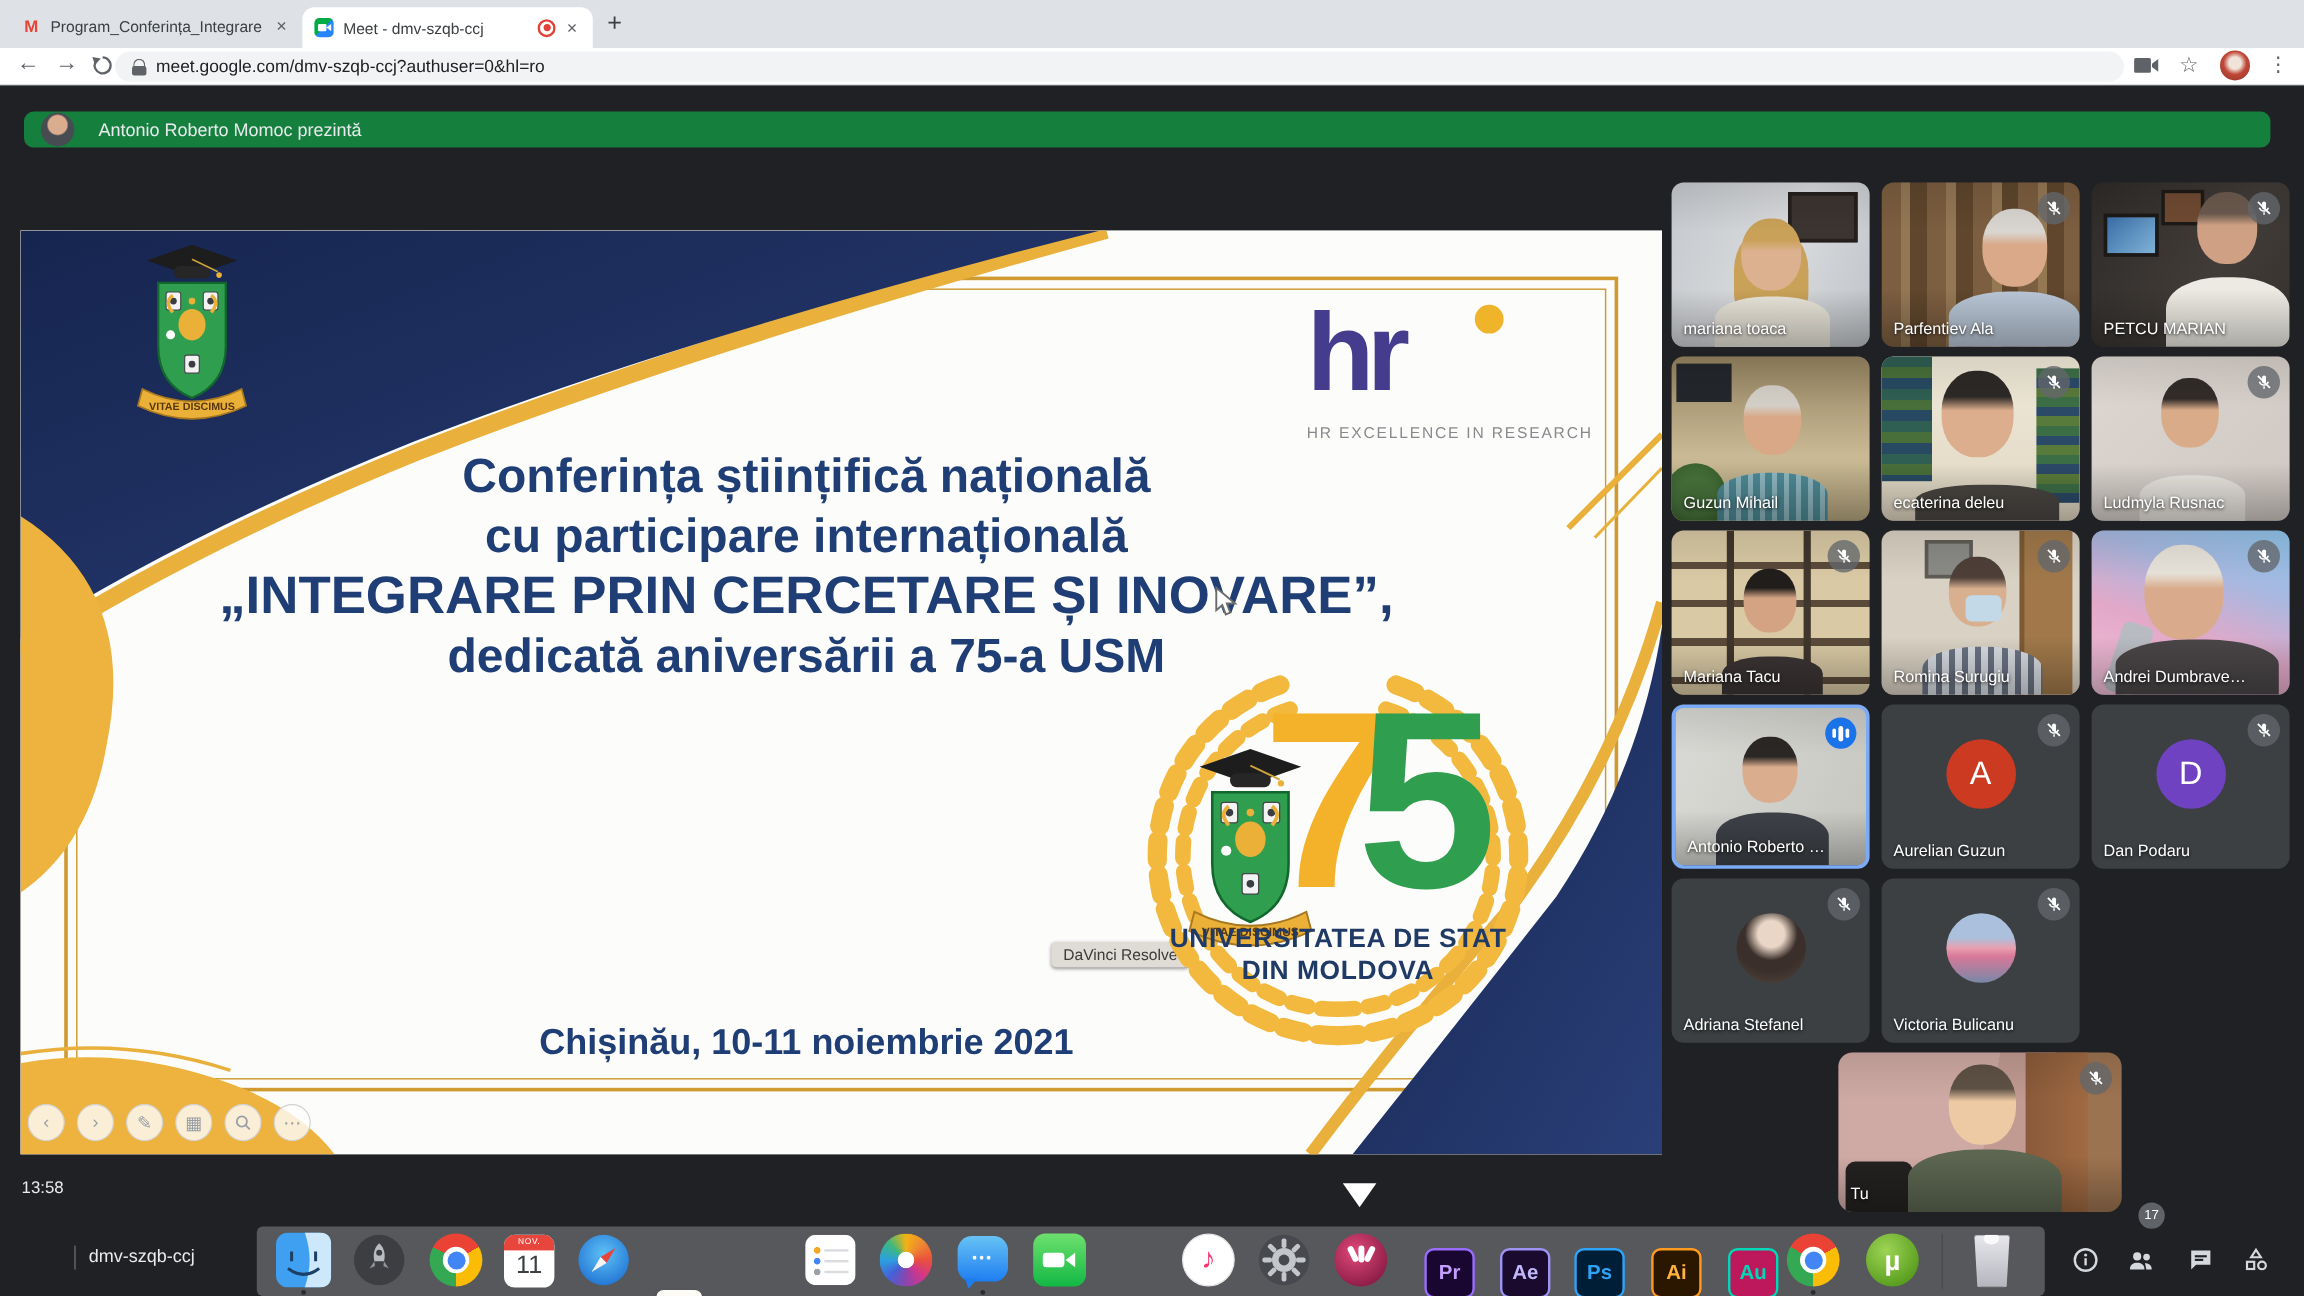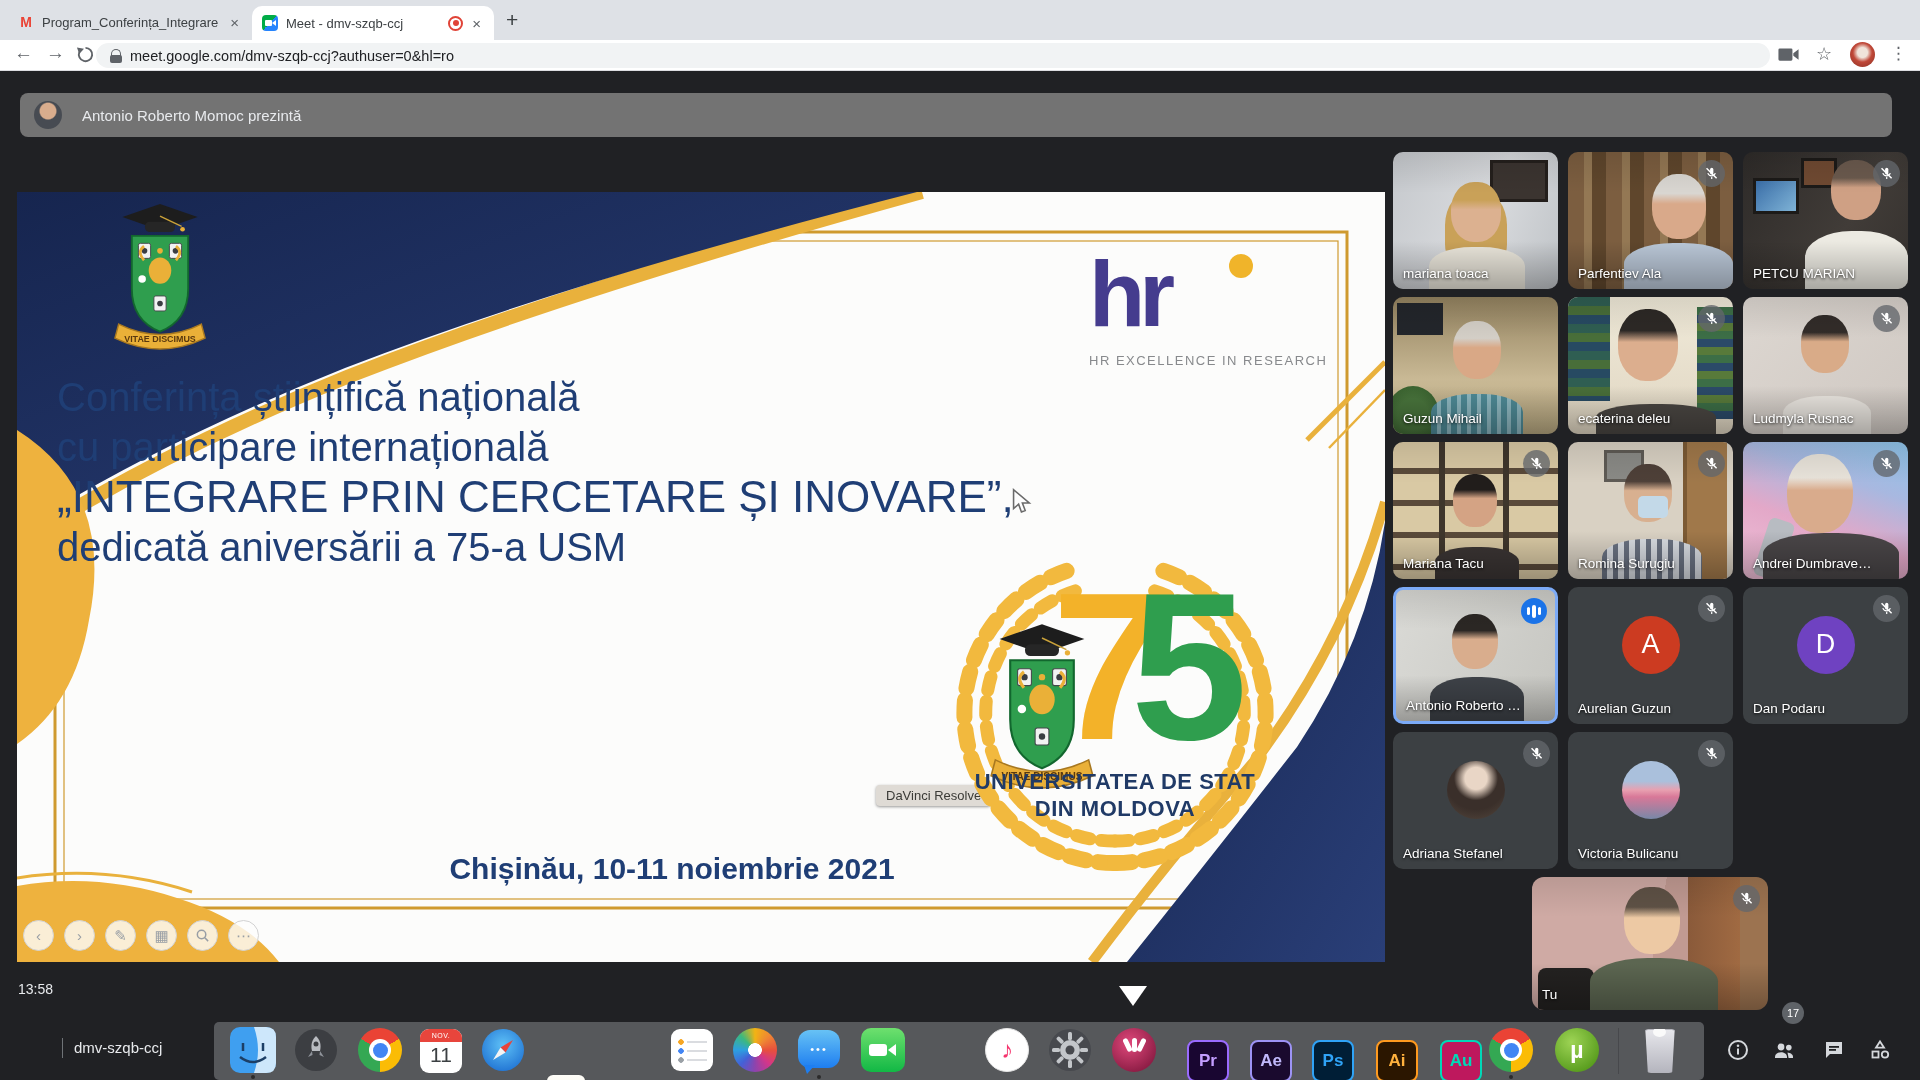--- a/index.html
+++ b/index.html
@@ -23,29 +23,29 @@
   .navbtn{position:absolute;top:2px;font-size:19px;color:#5f6368}
   .omnibox{position:absolute;left:96px;top:3px;width:1674px;height:25px;border-radius:13px;background:#f1f3f4;display:flex;align-items:center}
   .urltext{font-size:14.5px;color:#202124;margin-left:8px;white-space:nowrap}
   .lock{margin-left:14px;width:12px;height:14px;position:relative}
   .lock::before{content:"";position:absolute;left:1px;top:0;width:8px;height:9px;border:1.6px solid #5f6368;border-bottom:none;border-radius:5px 5px 0 0}
   .lock::after{content:"";position:absolute;left:0;top:6px;width:12px;height:8px;background:#5f6368;border-radius:2px}
   .tbicon{position:absolute;top:3px}
   .avatar-chrome{width:25px;height:25px;border-radius:50%;background:radial-gradient(circle at 50% 42%,#f0e4da 0 26%,#c04838 50%,#8a3024)}
 
   
-  .banner{position:absolute;left:20px;top:93px;width:1872px;height:44px;background:#737373;border-radius:8px;display:flex;align-items:center}
+  .banner{position:absolute;left:20px;top:93px;width:1872px;height:30px;background:#15803d;border-radius:8px;display:flex;align-items:center}
   .bav{width:28px;height:28px;border-radius:50%;margin-left:14px;background:radial-gradient(circle at 50% 36%,#d9ad8d 0 34%,#474b52 40%)}
   .banner-text{color:#e8eaed;font-size:15px;margin-left:20px}
 
   
   .slide{position:absolute;left:17px;top:192px;width:1368px;height:770px;background:#fcfcfb;overflow:hidden}
   .slide .deco{position:absolute;left:0;top:0;z-index:0}
-  .titleblock{position:absolute;left:40px;top:180px;width:1230px;text-align:left;z-index:2;
-              color:#1f3e75;font-weight:normal;line-height:50px;font-size:40px}
+  .titleblock{position:absolute;left:40px;top:180px;width:1230px;text-align:center;z-index:2;
+              color:#1f3e75;font-weight:bold;line-height:50px;font-size:40px}
   .titleblock .big{font-size:44px}
   .slide-footer{position:absolute;left:40px;top:660px;width:1230px;text-align:center;z-index:2;color:#1f3e75;font-weight:bold;font-size:30px}
   .hrlogo{position:absolute;left:1072px;top:56px;width:270px;text-align:left;z-index:2}
   .hrmark{font-size:92px;line-height:1;font-weight:bold;color:#453c8e;letter-spacing:-6px}
   .hrdot{position:absolute;left:140px;top:6px;width:24px;height:24px;border-radius:50%;background:#f0b42a}
   .hrcap{margin-top:13px;font-size:13px;color:#87898c;letter-spacing:1.5px;white-space:nowrap}
   .crest-big{position:absolute;left:96px;top:10px;width:94px;height:155px;z-index:2}
   .wreath{position:absolute;left:918px;top:353px;z-index:1}
   .anniv{position:absolute;left:1035px;top:382px;z-index:1;font-size:210px;line-height:185px;font-weight:bold}
   .d7{color:#f3b229}.d5{color:#2f9e4e;margin-left:-38px}

